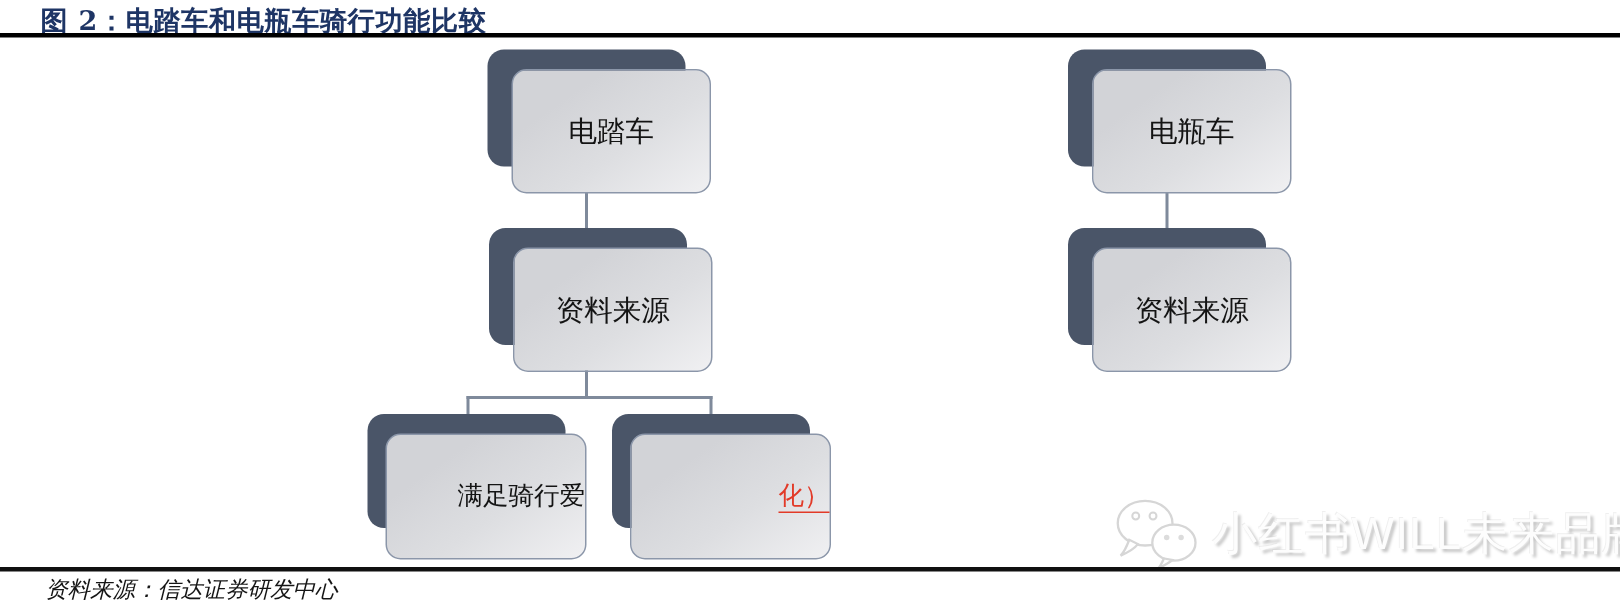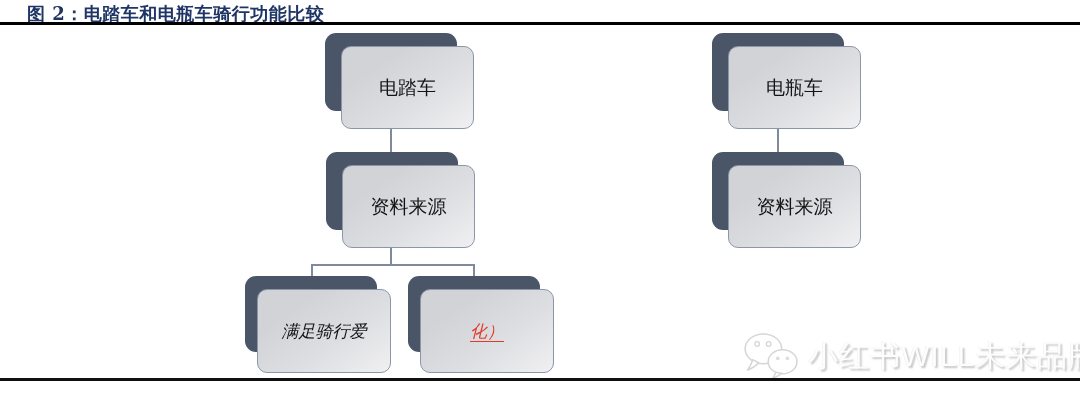--- a/index.html
+++ b/index.html
@@ -29,21 +29,21 @@
     position:absolute; left:16px; top:13px; width:133px; height:83px;
     background:linear-gradient(145deg,#d2d3d7 25%,#dddee1 60%,#f0f0f2 100%);
     border:1.5px solid #8b96a9; border-radius:10px;
     display:flex; align-items:center; justify-content:center;
     font-size:19px; color:#141414; text-align:center;
     box-sizing:border-box;
   }
   .node.leaf .shadow { height:76px; }
   .node.leaf .face   { left:12px; top:13px; width:134px; height:84px; font-size:17px; }
   .lines { width:100%; }
-  .leaf-line { line-height:26px; white-space:nowrap; text-align:center;font-style:italic; }
+  .leaf-line { line-height:26px; white-space:nowrap; text-align:right; }
   .t-black { color:#141414; }
   .t-red   { color:#e23a28; border-bottom:1.8px solid #e23a28; padding-bottom:0px; }
 
   .watermark {
     position:absolute; left:742px; top:332px; display:flex; align-items:center;
     gap:4px;
   }
   .watermark-text {
     font-family:"Liberation Sans","DejaVu Sans",sans-serif;
     font-size:30px; color:#fdfdfd; letter-spacing:1px; white-space:nowrap;
@@ -114,14 +114,15 @@
       </g>
       <circle cx="14.5" cy="12.5" r="2.4" fill="none" stroke="#d6d6d6" stroke-width="1.4"></circle>
       <circle cx="26.5" cy="12.5" r="2.4" fill="none" stroke="#d6d6d6" stroke-width="1.4"></circle>
       <circle cx="36" cy="27.5" r="1.9" fill="#dcdcdc"></circle>
       <circle cx="46" cy="27.5" r="1.9" fill="#dcdcdc"></circle>
     </svg>
     <span class="watermark-text">小红书WILL未来品牌</span>
   </div>
 
   <div class="rule-bottom"></div>
+  <div class="source-note">资料来源：信达证券研发中心</div>
 
 </div>
 
 </body></html>

